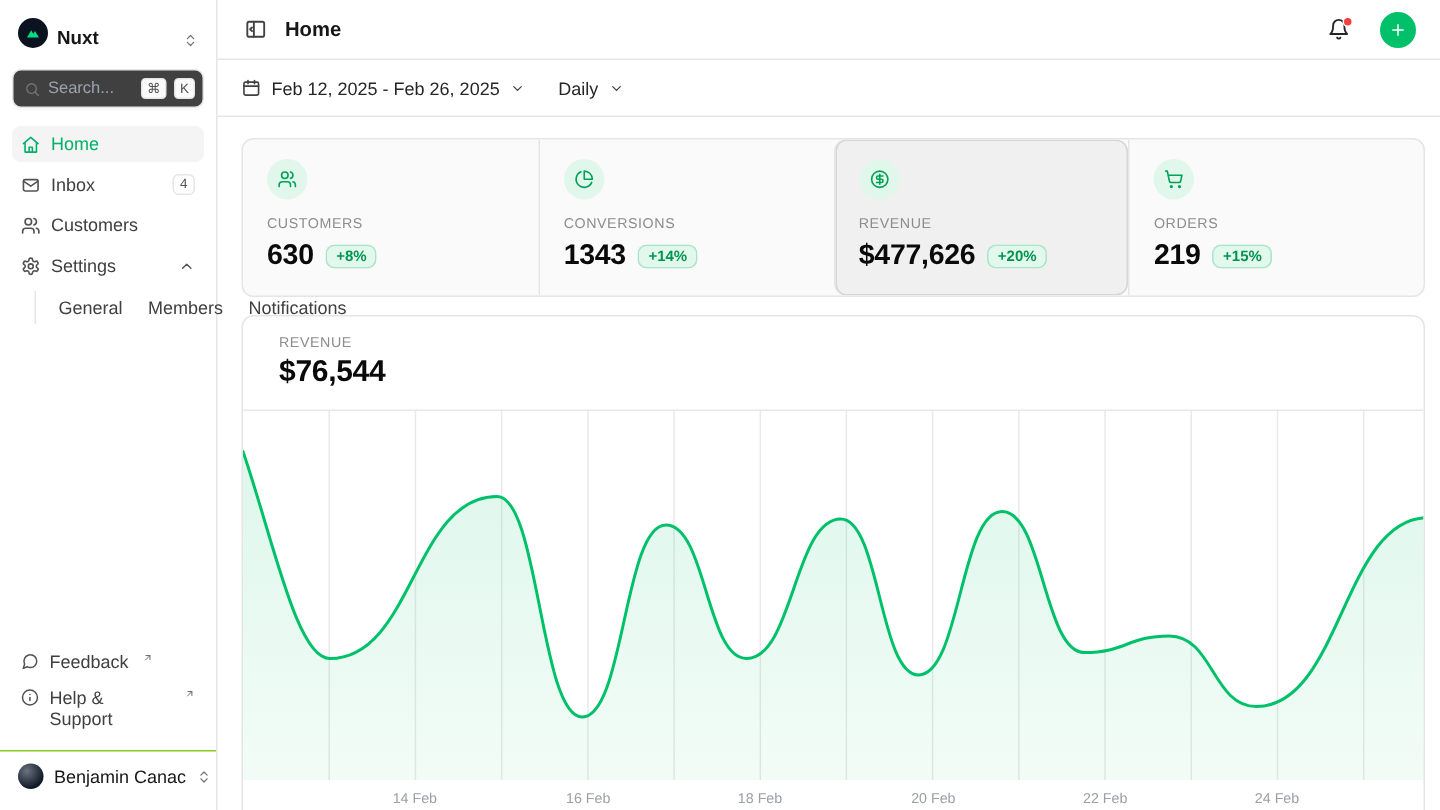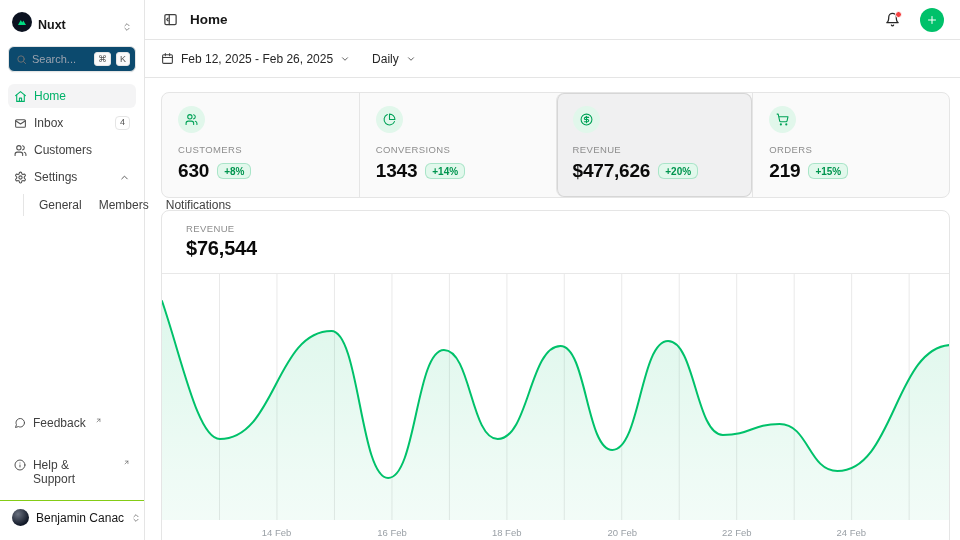--- a/index.html
+++ b/index.html
@@ -6,33 +6,33 @@
   html,body { width:960px; height:540px; overflow:hidden; background:#fff;
     font-family:"Liberation Sans", sans-serif; color:#171717; }
   .app { display:flex; width:960px; height:540px; }
 
   
   .sidebar { width:145px; border-right:1px solid #e5e5e5; display:flex; flex-direction:column; padding:8px; background:#fff; }
   .logo-row { display:flex; align-items:flex-end; gap:6px; padding:4px 4px; border-radius:6px; cursor:pointer; }
   .logo-circle { width:20px; height:20px; border-radius:50%; background:#0b1220; display:flex; align-items:center; justify-content:center; flex:none; }
   .brand-name { font-size:12.5px; font-weight:700; color:#171717; flex:1; }
   .updown { color:#737373; display:flex; flex-direction:column; line-height:0; }
-  .search-box { margin-top:10px; display:flex; align-items:center; gap:5px; border:1px solid #e5e5e5; border-radius:6px; height:26px; padding:0 5px 0 7px; background:#0c4a6e; box-shadow:0 1px 1px rgba(0,0,0,.03); cursor:text; }
+  .search-box { margin-top:10px; display:flex; align-items:center; gap:5px; border:1px solid #e5e5e5; border-radius:6px; height:26px; padding:0 5px 0 7px; background:#404040; box-shadow:0 1px 1px rgba(0,0,0,.03); cursor:text; }
   .search-box .ph { flex:1; font-size:11px; color:#9ca3af; }
   .kbd { font-size:9px; color:#525252; border:1px solid #e5e5e5; background:#fafafa; border-radius:3px; padding:1px 3px; min-width:14px; text-align:center; }
   .nav { margin-top:12px; display:flex; flex-direction:column; gap:3px; }
   .nav-item { display:flex; align-items:center; gap:7px; height:24px; padding:0 6px; border-radius:6px; font-size:12px; color:#404040; cursor:pointer; }
   .nav-item .lbl { flex:1; }
   .nav-item.active { background:#f4f4f5; color:#00b269; font-weight:500; }
   .nav-item.active svg { color:#00b269; }
   .nav-item svg { color:#525252; flex:none; }
   .count-badge { font-size:9px; color:#525252; border:1px solid #e5e5e5; border-radius:4px; padding:1px 4px; line-height:1.1; background:#fff; }
   .subnav { list-style:none; margin:2px 0 0 15px; border-left:1px solid #e5e5e5; display:flex; flex-direction:row; gap:2px; }
   .subnav li { font-size:12px; color:#404040; padding:4px 0 4px 15px; cursor:pointer; border-radius:6px; }
-  .side-footer { margin-top:auto; display:flex; flex-direction:column; gap:20px; padding-bottom:6px; }
+  .side-footer { margin-top:auto; display:flex; flex-direction:column; gap:2px; padding-bottom:6px; }
   .foot-link { display:flex; align-items:flex-start; gap:7px; font-size:12px; color:#404040; padding:4px 6px; border-radius:6px; cursor:pointer; }
   .foot-link svg { color:#525252; margin-top:1px; }
   .ext { color:#737373; margin-left:2px; margin-top:-2px; }
   .user-row { border-top:1px solid #84cc16; margin:4px -8px; padding:8px 10px 2px 12px; display:flex; align-items:center; gap:7px; cursor:pointer; }
   .avatar { width:17px; height:17px; border-radius:50%; background:radial-gradient(circle at 35% 30%, #6b7280, #111827 70%); flex:none; }
   .user-name { font-size:12px; font-weight:500; color:#171717; flex:1; white-space:nowrap; }
 
   
   .main { flex:1; display:flex; flex-direction:column; min-width:0; }
   .topbar { height:40px; border-bottom:1px solid #e5e5e5; display:flex; align-items:center; padding:0 16px; gap:10px; flex:none; }

